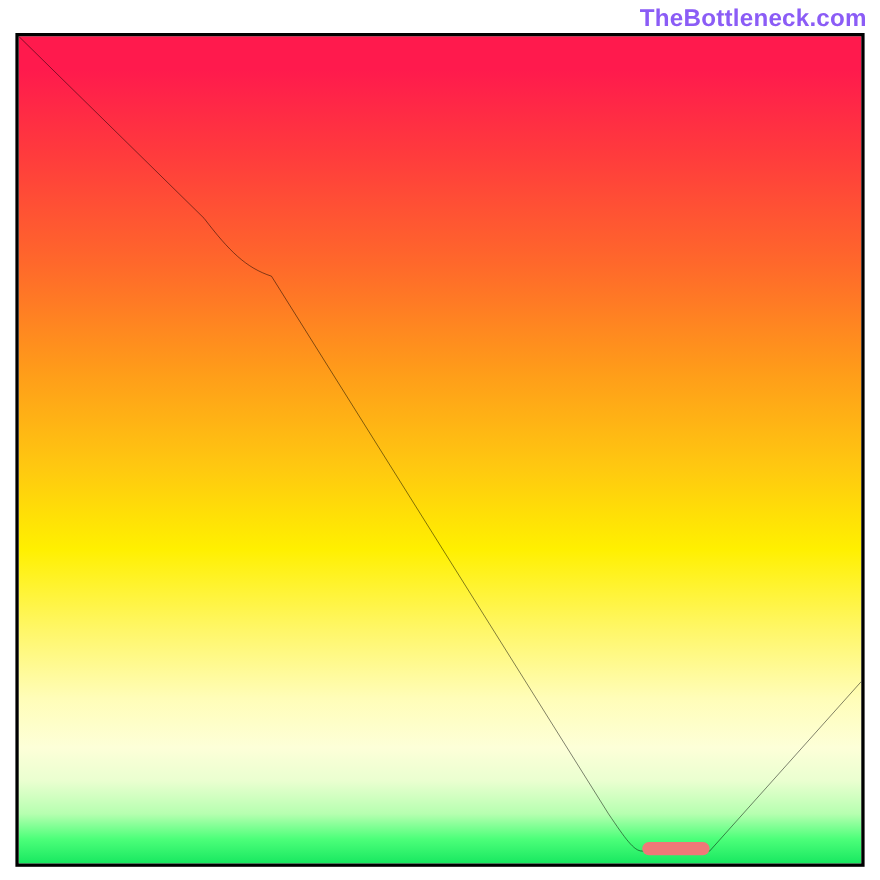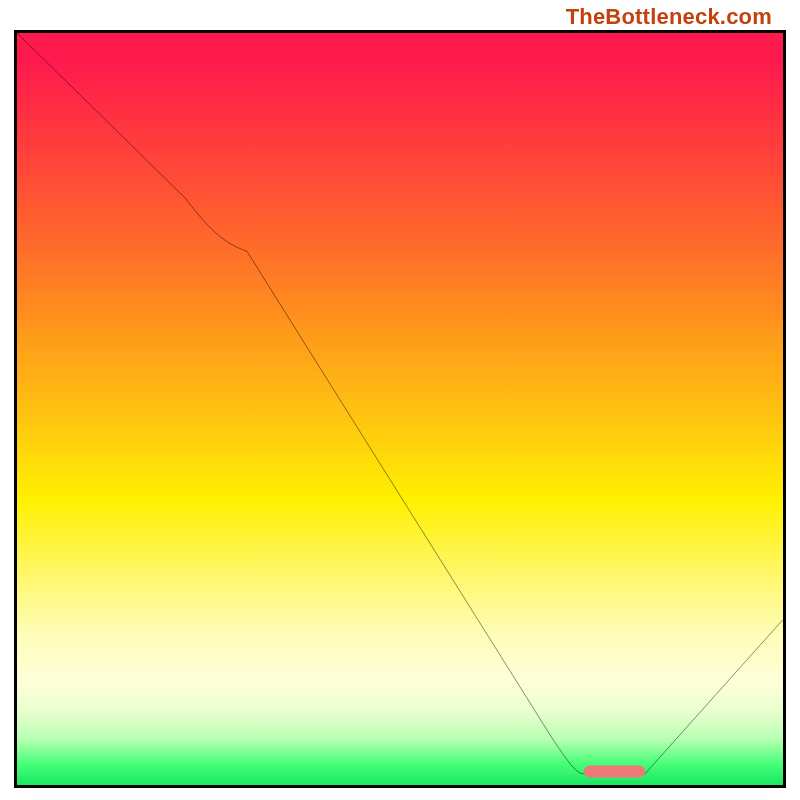--- a/index.html
+++ b/index.html
@@ -12,24 +12,24 @@
     overflow: hidden;
   }
   .frame {
     position: relative;
     width: 800px;
     height: 800px;
   }
   .watermark {
     position: absolute;
     top: 4px;
-    right: 28px;
+    right: 12px;
     font-size: 22px;
     font-weight: 600;
-    color: #c2410c;
+    color: #8b5cf6;
     letter-spacing: 0.2px;
     user-select: none;
   }
   .plot-outer {
     position: absolute;
     left: 14px;
     top: 30px;
     width: 772px;
     height: 758px;
     background: #fff;

